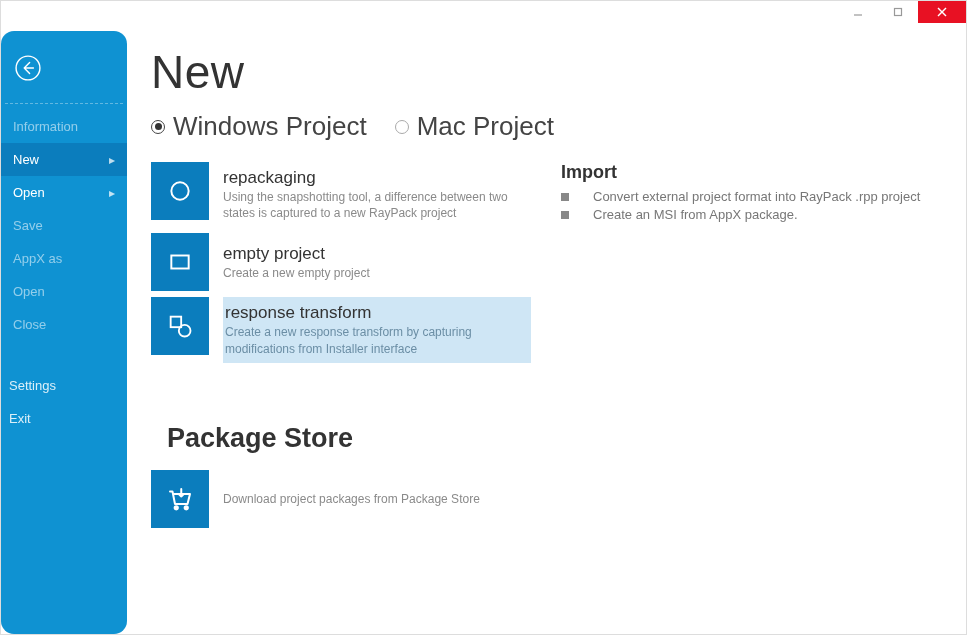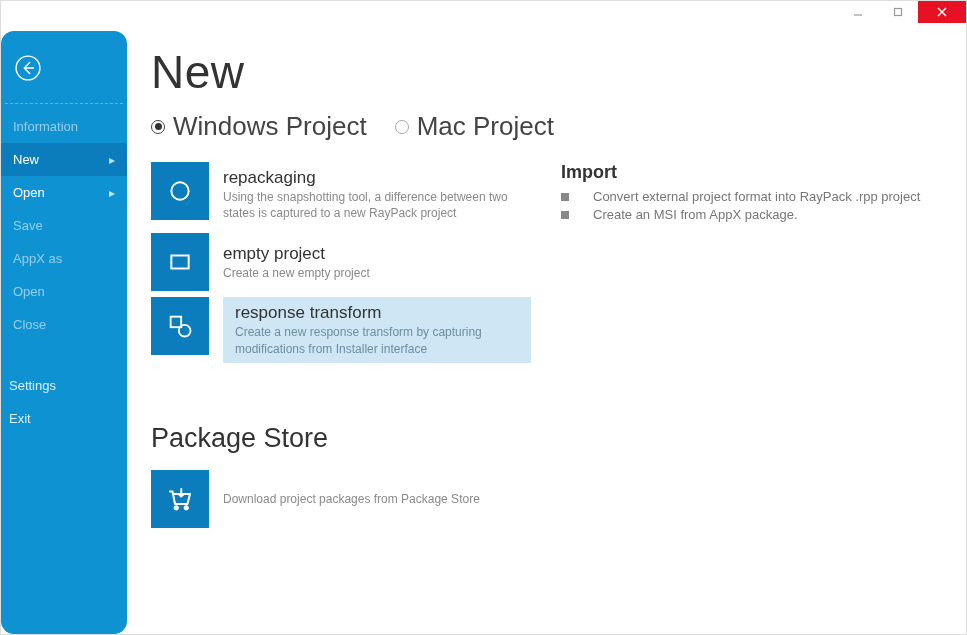--- a/index.html
+++ b/index.html
@@ -122,29 +122,29 @@
       background: #0b7dbd;
       display: flex; align-items: center; justify-content: center;
       flex-shrink: 0;
     }
     .tile-text {
       flex: 1;
       padding: 6px 10px 6px 0;
       display: flex; flex-direction: column; justify-content: center;
       gap: 1px;
     }
-    .tile-row.hl .tile-text { padding: 6px 12px; }
+    .tile-row.hl .tile-text { padding: 6px 2px; }
     .tile-title { font-size: 17px; font-weight: 400; color: #333; }
     .tile-desc { font-size: 12px; color: #8a8a8a; line-height: 1.35; }
     .tile-row.hl .tile-desc { color: #6b8ea5; }
     .section-title {
       font-size: 27px;
-      font-weight: 400;
+      font-weight: 700;
       color: #333;
-      margin: 60px 0 16px 0;
+      margin: 60px 0 16px 16px;
     }
     .import-head { font-size: 18px; font-weight: 700; color: #333; margin-bottom: 6px; }
     .import-item {
       display: flex; align-items: flex-start; gap: 24px;
       font-size: 13px; color: #777; margin-bottom: 3px;
     }
     .bullet {
       width: 8px; height: 8px; background: #888; display: inline-block; margin-top: 4px; flex-shrink: 0;
     }
   </style>

